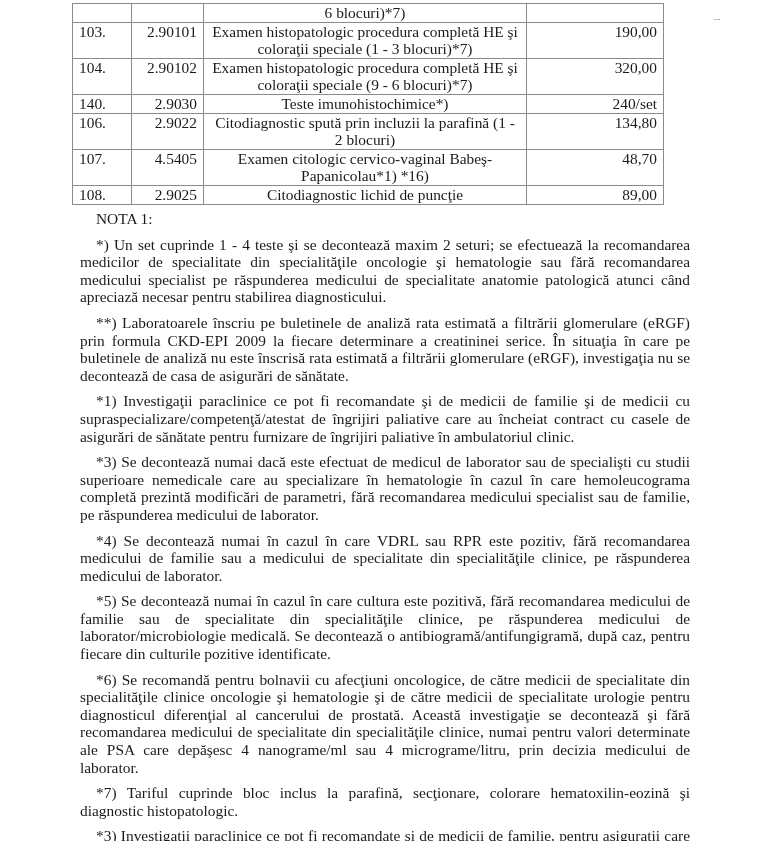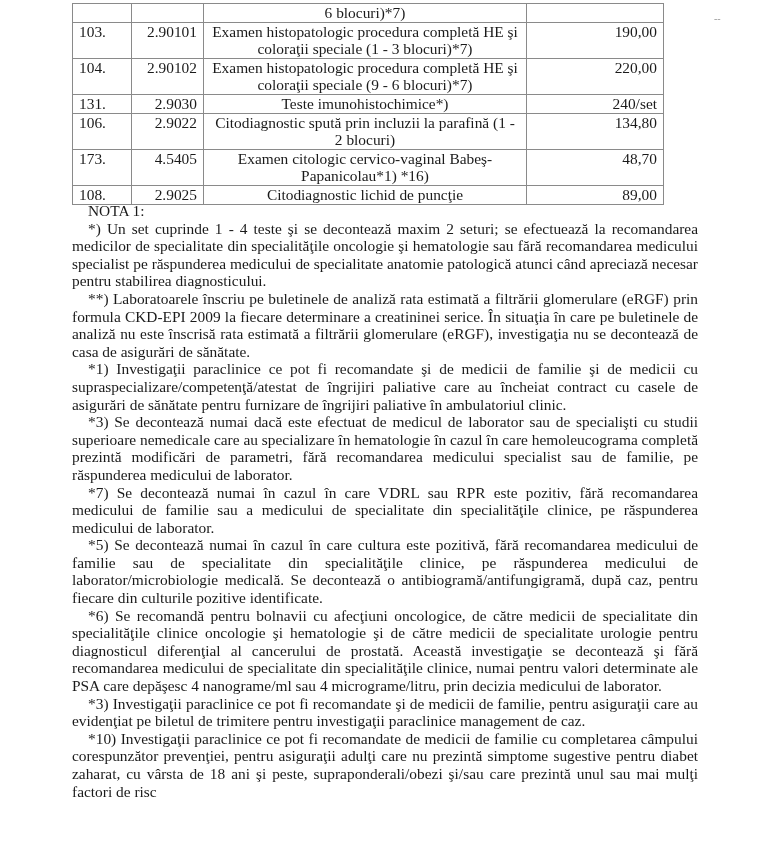--- a/index.html
+++ b/index.html
@@ -22,21 +22,21 @@
   }
   td.c-nr { width: 46px; text-align: left; }
   td.c-code { width: 59px; text-align: right; }
   td.c-desc { width: 310px; text-align: center; }
   td.c-desc.center { text-align: center; }
   td.c-price { text-align: right; }
   .notes {
     position: absolute; left: 72px; top: 202px; width: 626px;
     font-size: 15.4px; line-height: 17.6px; text-align: justify;
   }
-  .notes p { margin: 0; text-indent: 16px; font-family: Liberation Serif, serif; }
+  .notes p { margin: 8px; text-indent: 16px; font-family: Liberation Serif, serif; }
   .notes p.title { text-indent: 16px; }
 </style>
 </head>
 <body>
 
 <div class="corner-mark">--</div>
 
 <table class="tariffs">
   <tbody>
     <tr>
@@ -48,53 +48,54 @@
     <tr>
       <td class="c-nr">103.</td>
       <td class="c-code">2.90101</td>
       <td class="c-desc">Examen histopatologic procedura completă HE şi coloraţii speciale (1 - 3 blocuri)*7)</td>
       <td class="c-price">190,00</td>
     </tr>
     <tr>
       <td class="c-nr">104.</td>
       <td class="c-code">2.90102</td>
       <td class="c-desc">Examen histopatologic procedura completă HE şi coloraţii speciale (9 - 6 blocuri)*7)</td>
-      <td class="c-price">220,00</td>
+      <td class="c-price">320,00</td>
     </tr>
     <tr>
-      <td class="c-nr">131.</td>
+      <td class="c-nr">140.</td>
       <td class="c-code">2.9030</td>
       <td class="c-desc">Teste imunohistochimice*)</td>
       <td class="c-price">240/set</td>
     </tr>
     <tr>
       <td class="c-nr">106.</td>
       <td class="c-code">2.9022</td>
       <td class="c-desc">Citodiagnostic spută prin incluzii la parafină (1 - 2 blocuri)</td>
       <td class="c-price">134,80</td>
     </tr>
     <tr>
-      <td class="c-nr">173.</td>
+      <td class="c-nr">107.</td>
       <td class="c-code">4.5405</td>
       <td class="c-desc">Examen citologic cervico-vaginal Babeş-Papanicolau*1) *16)</td>
       <td class="c-price">48,70</td>
     </tr>
     <tr>
       <td class="c-nr">108.</td>
       <td class="c-code">2.9025</td>
       <td class="c-desc">Citodiagnostic lichid de puncţie</td>
       <td class="c-price">89,00</td>
     </tr>
   </tbody>
 </table>
 
 <div class="notes">
   <p class="title">NOTA 1:</p>
   <p>*) Un set cuprinde 1 - 4 teste şi se decontează maxim 2 seturi; se efectuează la recomandarea medicilor de specialitate din specialităţile oncologie şi hematologie sau fără recomandarea medicului specialist pe răspunderea medicului de specialitate anatomie patologică atunci când apreciază necesar pentru stabilirea diagnosticului.</p>
   <p>**) Laboratoarele înscriu pe buletinele de analiză rata estimată a filtrării glomerulare (eRGF) prin formula CKD-EPI 2009 la fiecare determinare a creatininei serice. În situaţia în care pe buletinele de analiză nu este înscrisă rata estimată a filtrării glomerulare (eRGF), investigaţia nu se decontează de casa de asigurări de sănătate.</p>
   <p>*1) Investigaţii paraclinice ce pot fi recomandate şi de medicii de familie şi de medicii cu supraspecializare/competenţă/atestat de îngrijiri paliative care au încheiat contract cu casele de asigurări de sănătate pentru furnizare de îngrijiri paliative în ambulatoriul clinic.</p>
   <p>*3) Se decontează numai dacă este efectuat de medicul de laborator sau de specialişti cu studii superioare nemedicale care au specializare în hematologie în cazul în care hemoleucograma completă prezintă modificări de parametri, fără recomandarea medicului specialist sau de familie, pe răspunderea medicului de laborator.</p>
-  <p>*7) Se decontează numai în cazul în care VDRL sau RPR este pozitiv, fără recomandarea medicului de familie sau a medicului de specialitate din specialităţile clinice, pe răspunderea medicului de laborator.</p>
+  <p>*4) Se decontează numai în cazul în care VDRL sau RPR este pozitiv, fără recomandarea medicului de familie sau a medicului de specialitate din specialităţile clinice, pe răspunderea medicului de laborator.</p>
   <p>*5) Se decontează numai în cazul în care cultura este pozitivă, fără recomandarea medicului de familie sau de specialitate din specialităţile clinice, pe răspunderea medicului de laborator/microbiologie medicală. Se decontează o antibiogramă/antifungigramă, după caz, pentru fiecare din culturile pozitive identificate.</p>
   <p>*6) Se recomandă pentru bolnavii cu afecţiuni oncologice, de către medicii de specialitate din specialităţile clinice oncologie şi hematologie şi de către medicii de specialitate urologie pentru diagnosticul diferenţial al cancerului de prostată. Această investigaţie se decontează şi fără recomandarea medicului de specialitate din specialităţile clinice, numai pentru valori determinate ale PSA care depăşesc 4 nanograme/ml sau 4 micrograme/litru, prin decizia medicului de laborator.</p>
+  <p>*7) Tariful cuprinde bloc inclus la parafină, secţionare, colorare hematoxilin-eozină şi diagnostic histopatologic.</p>
   <p>*3) Investigaţii paraclinice ce pot fi recomandate şi de medicii de familie, pentru asiguraţii care au evidenţiat pe biletul de trimitere pentru investigaţii paraclinice management de caz.</p>
   <p>*10) Investigaţii paraclinice ce pot fi recomandate de medicii de familie cu completarea câmpului corespunzător prevenţiei, pentru asiguraţii adulţi care nu prezintă simptome sugestive pentru diabet zaharat, cu vârsta de 18 ani şi peste, supraponderali/obezi şi/sau care prezintă unul sau mai mulţi factori de risc</p>
 </div>
 
 </body></html>

